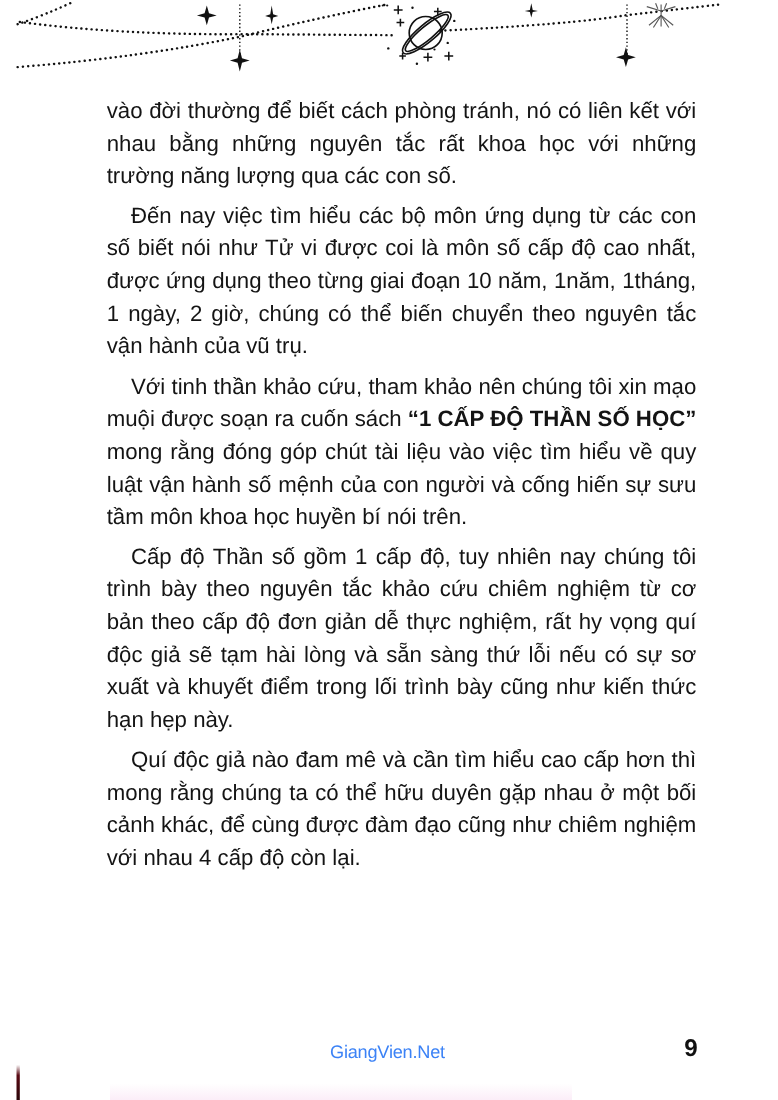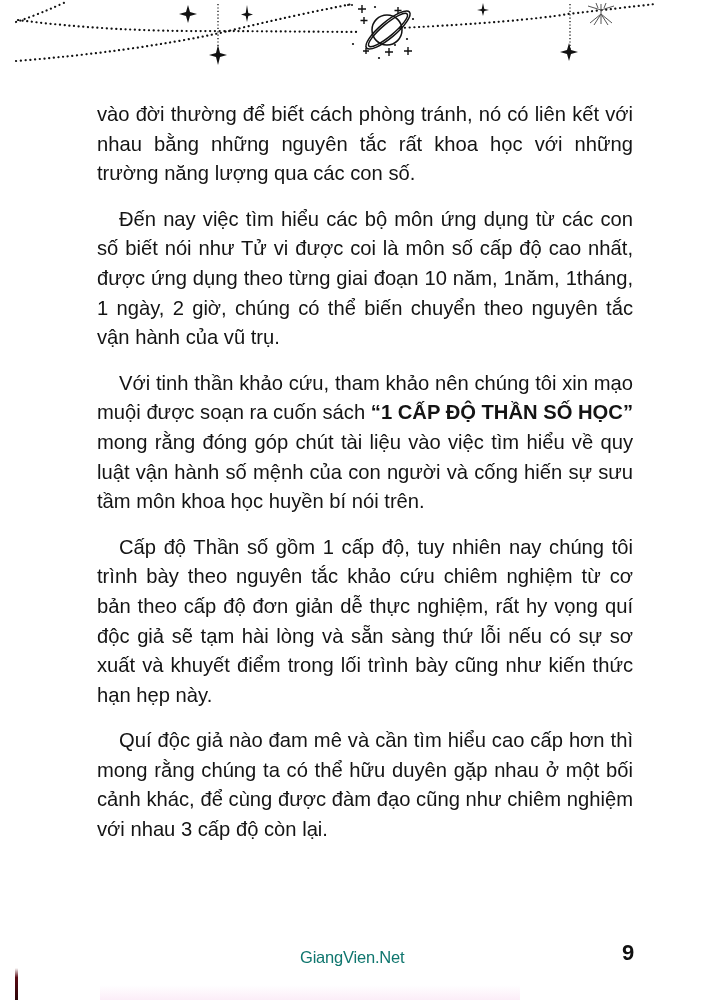--- a/index.html
+++ b/index.html
@@ -26,35 +26,35 @@
       position: absolute;
       left: 97px;
       top: 84px;
       width: 536px;
       font-size: 20.2px;
       line-height: 29.6px;
       text-align: justify;
       color: #141414;
     }
     .body-text p {
-      margin: 16px 0 7px 0;
+      margin: 3px 0 7px 0;
       text-indent: 22px;
     }
     .body-text p.first {
       text-indent: 0;
     }
     .body-text b {
       font-weight: bold;
     }
     .watermark {
       position: absolute;
       left: 300px;
       top: 948px;
       font-size: 16.5px;
-      color: #0f766e;
+      color: #3b82f6;
       letter-spacing: -0.2px;
     }
     .page-number {
       position: absolute;
       left: 622px;
       top: 940px;
       font-size: 22px;
       font-weight: bold;
       color: #111;
     }
@@ -146,21 +146,21 @@
   <p>
     <span>Đến nay việc tìm hiểu các bộ môn ứng dụng từ các con số biết nói như Tử vi được coi là môn số cấp độ cao nhất, được ứng dụng theo từng giai đoạn 10 năm, 1năm, 1tháng, 1 ngày, 2 giờ, chúng có thể biến chuyển theo nguyên tắc vận hành của vũ trụ.</span>
   </p>
   <p>
     <span>Với tinh thần khảo cứu, tham khảo nên chúng tôi xin mạo muội được soạn ra cuốn sách </span><b>“1 CẤP ĐỘ THẦN SỐ HỌC”</b><span> mong rằng đóng góp chút tài liệu vào việc tìm hiểu về quy luật vận hành số mệnh của con người và cống hiến sự sưu tầm môn khoa học huyền bí nói trên.</span>
   </p>
   <p>
     <span>Cấp độ Thần số gồm 1 cấp độ, tuy nhiên nay chúng tôi trình bày theo nguyên tắc khảo cứu chiêm nghiệm từ cơ bản theo cấp độ đơn giản dễ thực nghiệm, rất hy vọng quí độc giả sẽ tạm hài lòng và sẵn sàng thứ lỗi nếu có sự sơ xuất và khuyết điểm trong lối trình bày cũng như kiến thức hạn hẹp này.</span>
   </p>
   <p>
-    <span>Quí độc giả nào đam mê và cần tìm hiểu cao cấp hơn thì mong rằng chúng ta có thể hữu duyên gặp nhau ở một bối cảnh khác, để cùng được đàm đạo cũng như chiêm nghiệm với nhau 3 cấp độ còn lại.</span>
+    <span>Quí độc giả nào đam mê và cần tìm hiểu cao cấp hơn thì mong rằng chúng ta có thể hữu duyên gặp nhau ở một bối cảnh khác, để cùng được đàm đạo cũng như chiêm nghiệm với nhau 4 cấp độ còn lại.</span>
   </p>
 </div>
 
 <div class="watermark">GiangVien.Net</div>
 <div class="page-number">9</div>
 
 <div class="left-edge"></div>
 <div class="bottom-tint"></div>
 
 </body></html>

